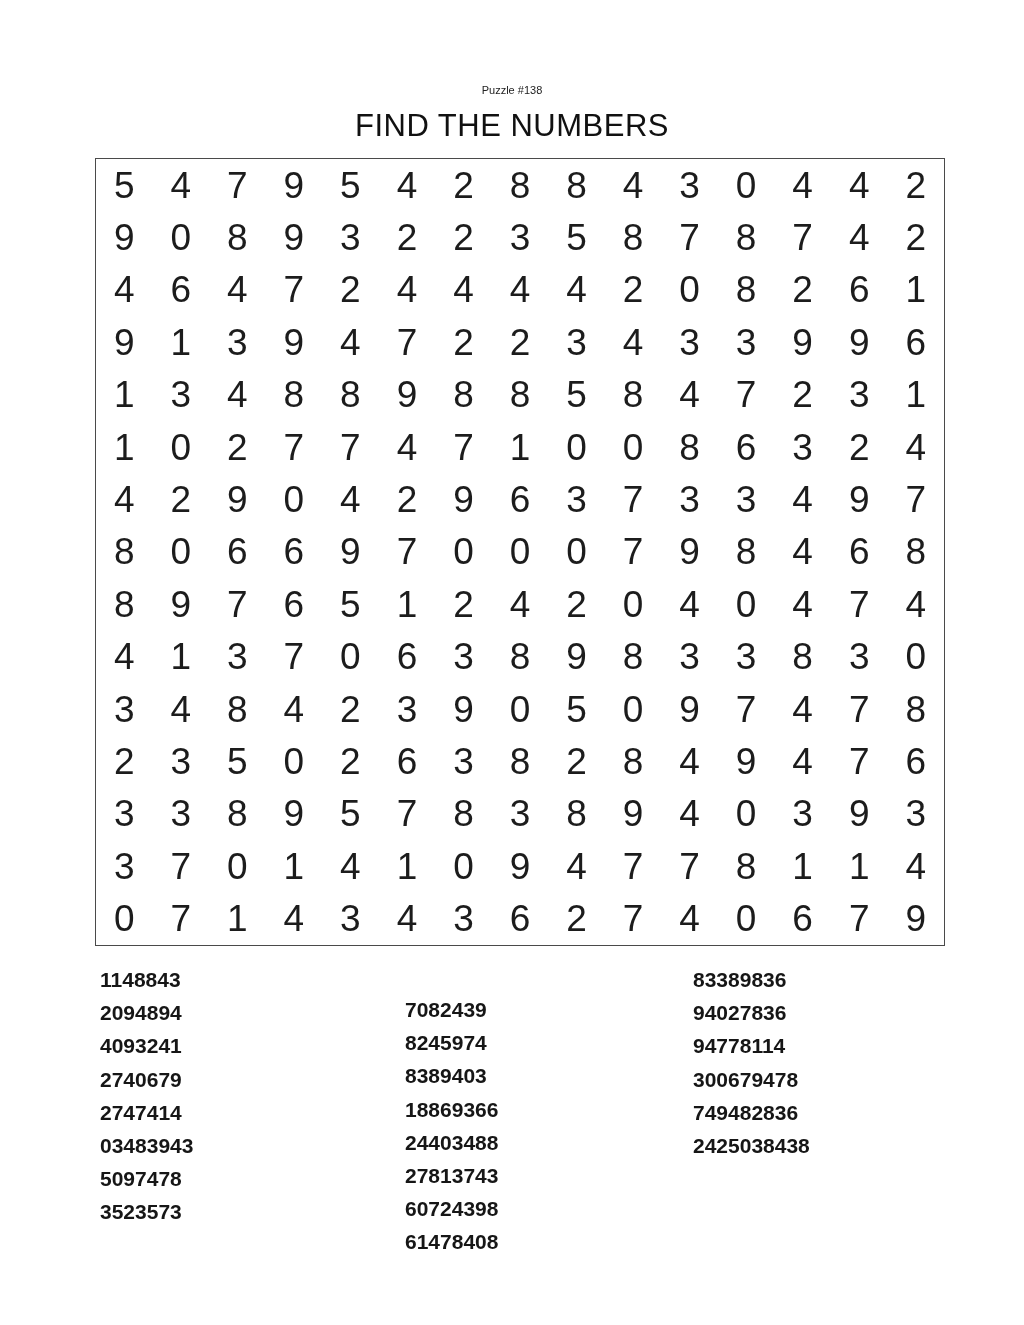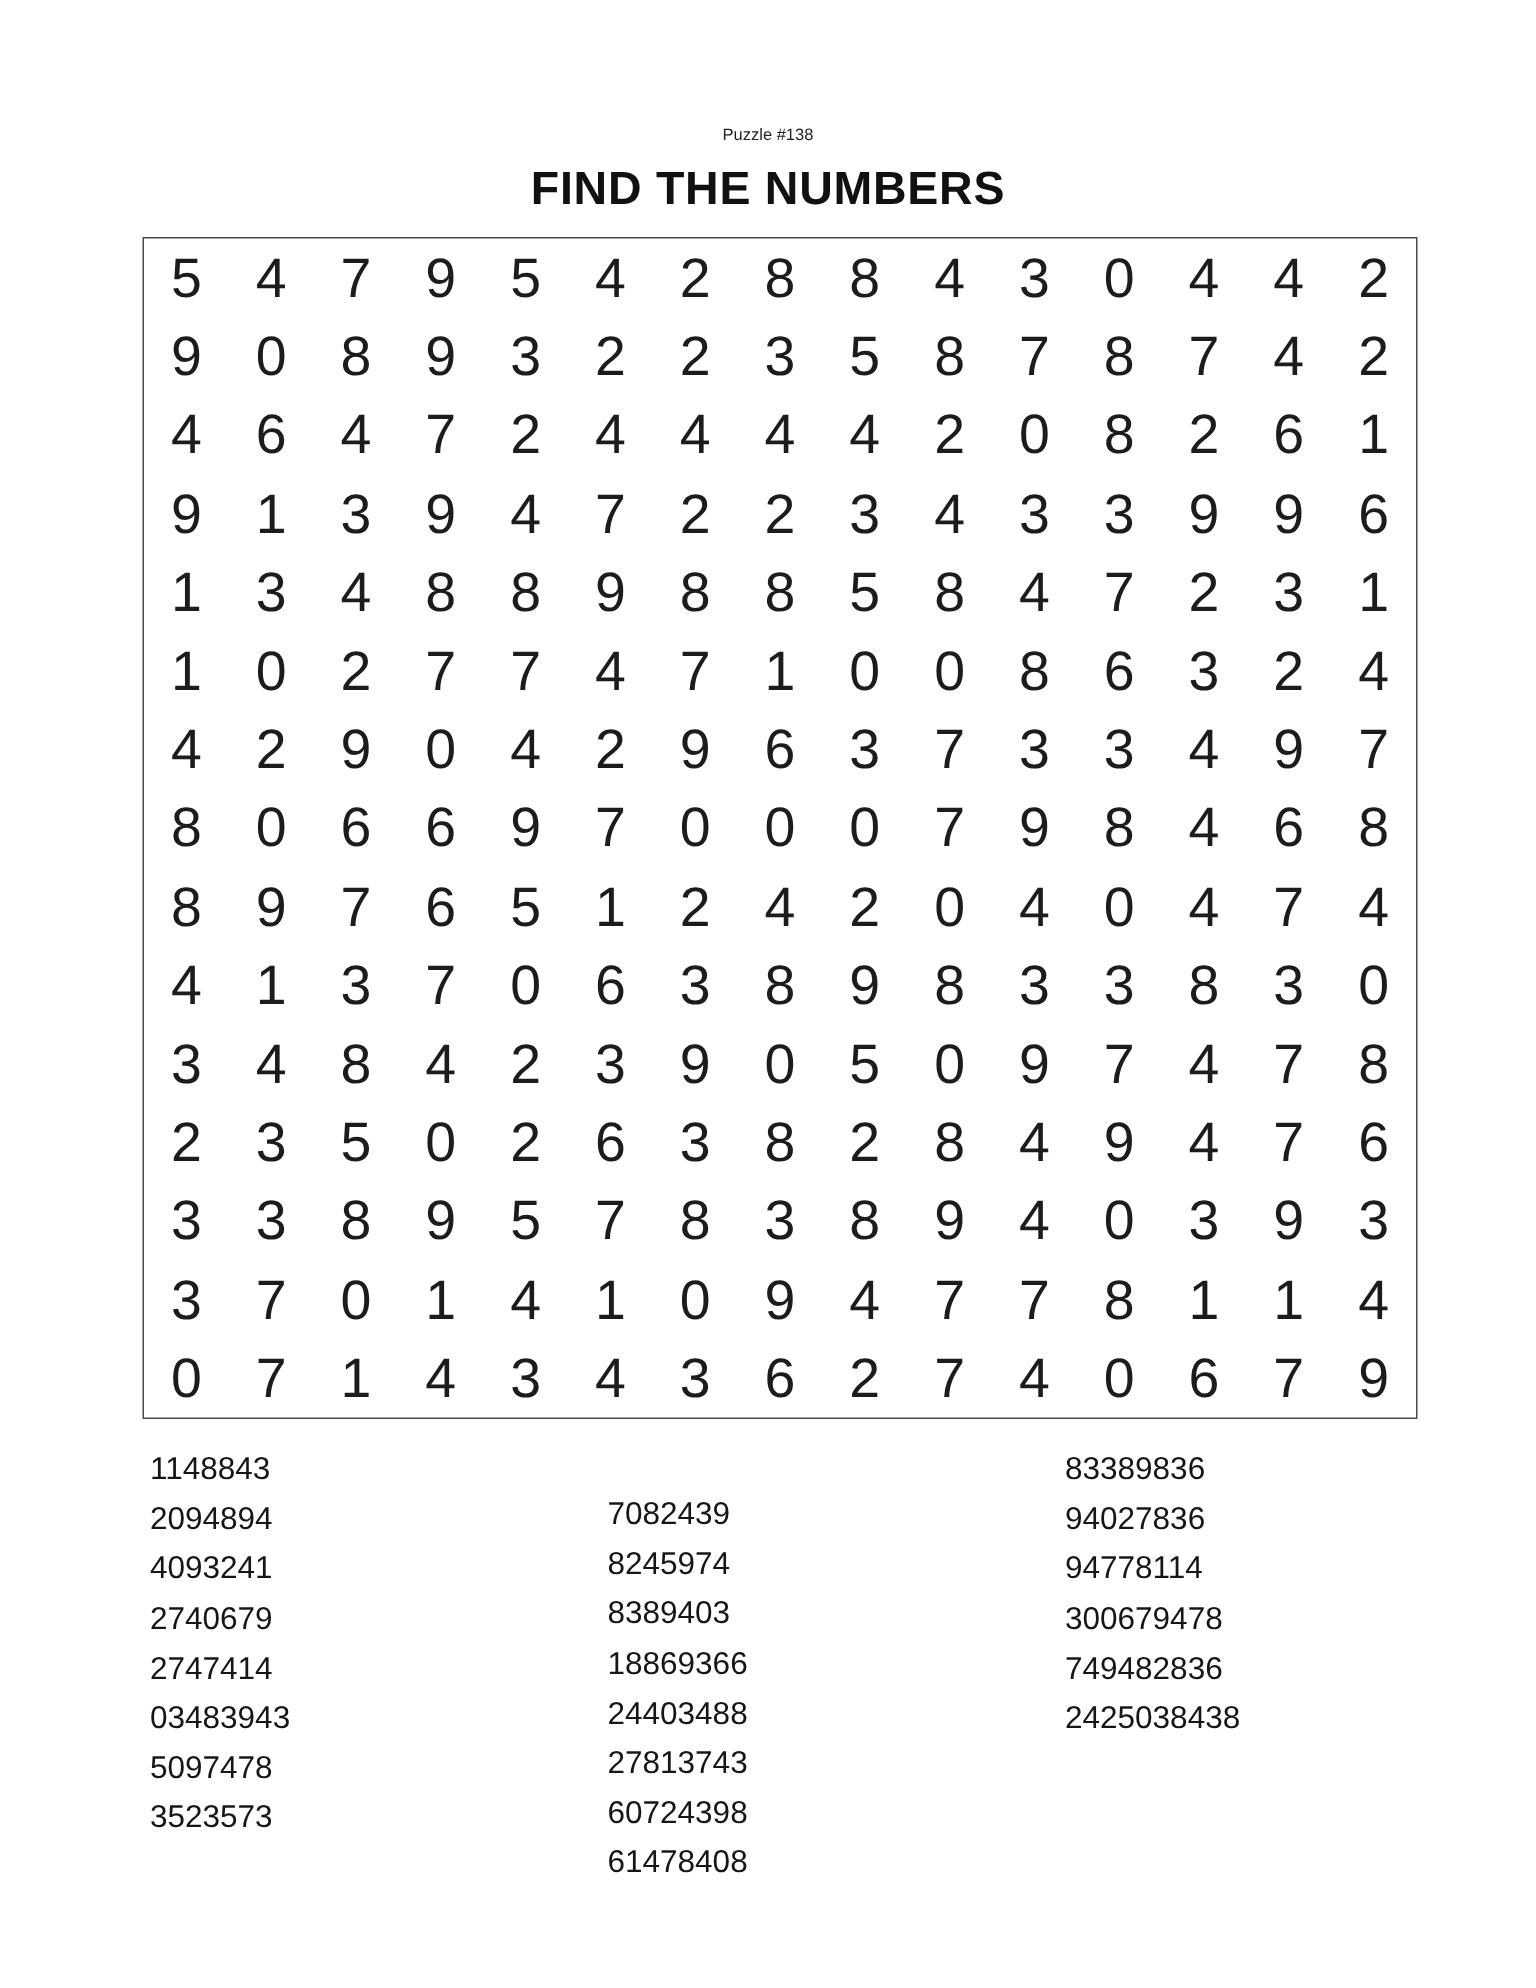--- a/index.html
+++ b/index.html
@@ -21,21 +21,21 @@
     font-size: 11px;
     color: #222;
   }
   .title {
     position: absolute;
     top: 108px;
     left: 0;
     width: 100%;
     text-align: center;
     font-size: 31px;
-    font-weight: 700;
+    font-weight: 400;
     letter-spacing: 0.5px;
     color: #111;
   }
   .grid-box {
     position: absolute;
     left: 95px;
     top: 158px;
     width: 850px;
     height: 788px;
     border: 1.5px solid #4a4a4a;
@@ -52,28 +52,29 @@
     font-weight: 400;
     color: #1c1c1c;
     line-height: 1;
   }
   .words {
     position: absolute;
     top: 963px;
     left: 0;
     width: 100%;
     height: 280px;
+    font-weight: bold;
   }
   .word-col {
     position: absolute;
     top: 0;
   }
   .word-col:nth-child(1) { left: 100px; }
   .word-col:nth-child(2) { left: 405px; margin-top: 30px; }
-  .word-col:nth-child(3) { left: 710px; }
+  .word-col:nth-child(3) { left: 693px; }
   .word {
     font-size: 21px;
     line-height: 33.2px;
     height: 33.2px;
     color: #161616;
     white-space: nowrap;
   }
 </style>
 </head>
 <body>

